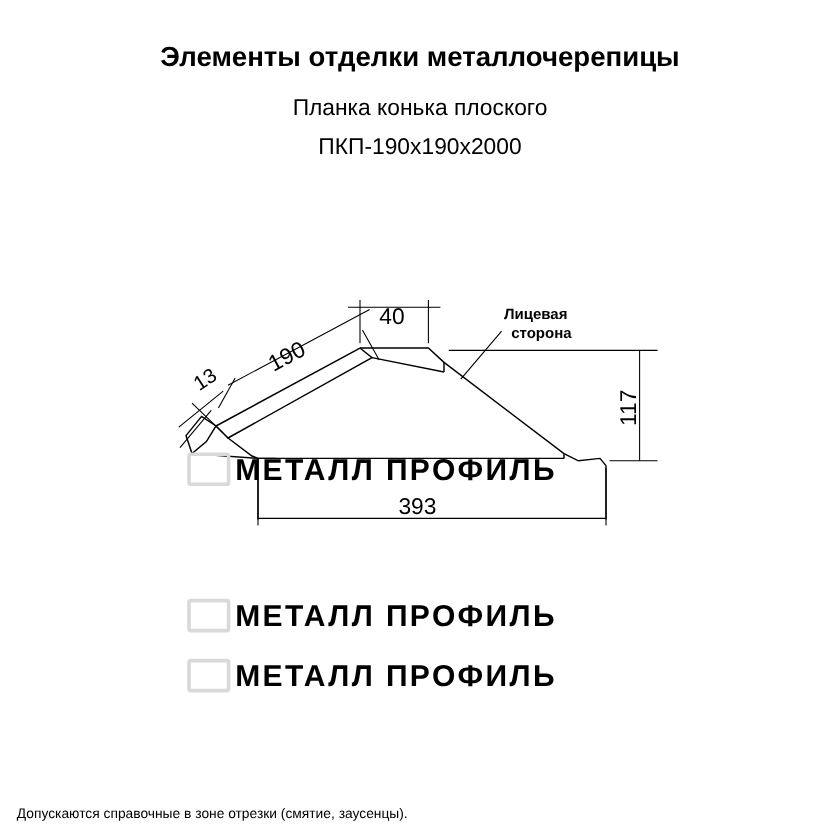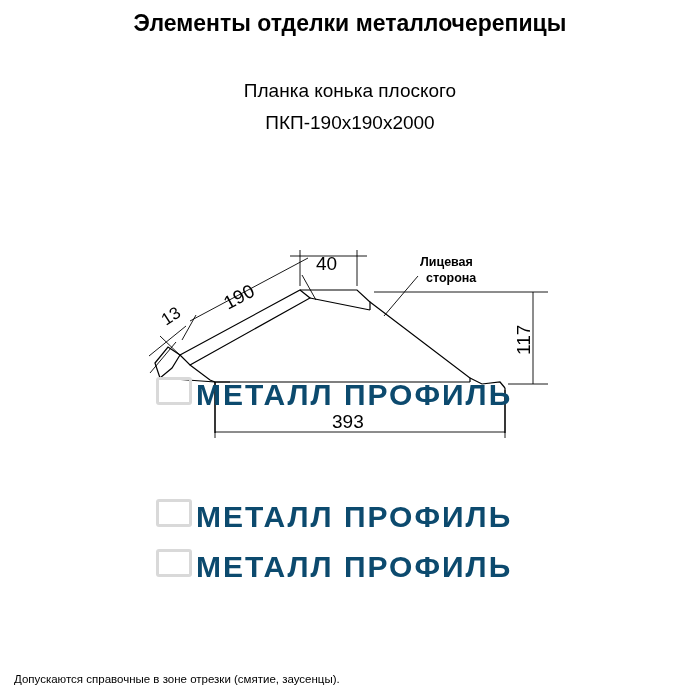--- a/index.html
+++ b/index.html
@@ -14,52 +14,52 @@
     font-family: "Liberation Sans", sans-serif;
     color: #000000;
     overflow: hidden;
   }
   .page {
     position: absolute;
     inset: 0;
   }
   .title-block {
     position: absolute;
-    top: 8px;
+    top: 32px;
     left: 0;
     width: 700px;
     text-align: center;
   }
   .main-title {
     font-size: 23px;
     font-weight: bold;
     line-height: 30px;
     letter-spacing: 0px;
   }
   .sub-title {
     font-size: 19px;
     line-height: 26px;
-    margin-top: 40px;
+    margin-top: 16px;
   }
   .code-title {
     font-size: 19px;
     line-height: 26px;
     margin-top: 6px;
   }
   .drawing {
     position: absolute;
     top: 150px;
     left: 0;
     width: 700px;
     height: 380px;
   }
   .watermark {
     position: absolute;
-    color: #0c4a6e;
-    font-size: 30px;
+    color: #000000;
+    font-size: 25px;
     font-weight: bold;
     letter-spacing: 2px;
     white-space: nowrap;
     pointer-events: none;
     user-select: none;
   }
   .wm1 { left: 196px; top: 228px; }
   .wm2 { left: 196px; top: 350px; }
   .wm3 { left: 196px; top: 400px; }
   .wm-icon {

